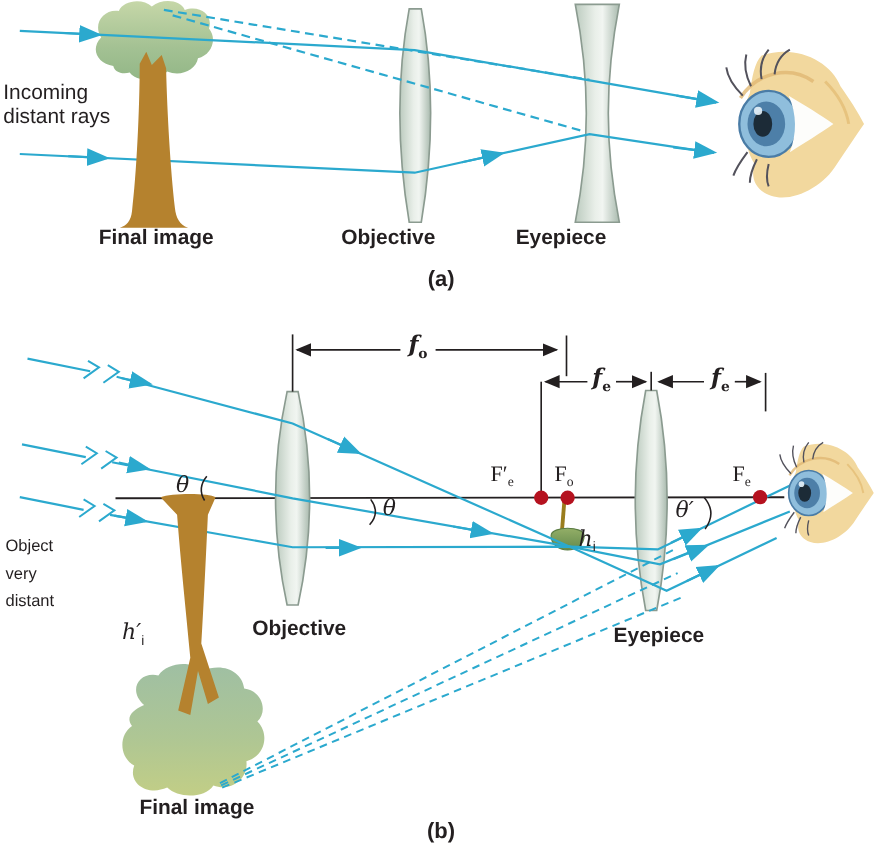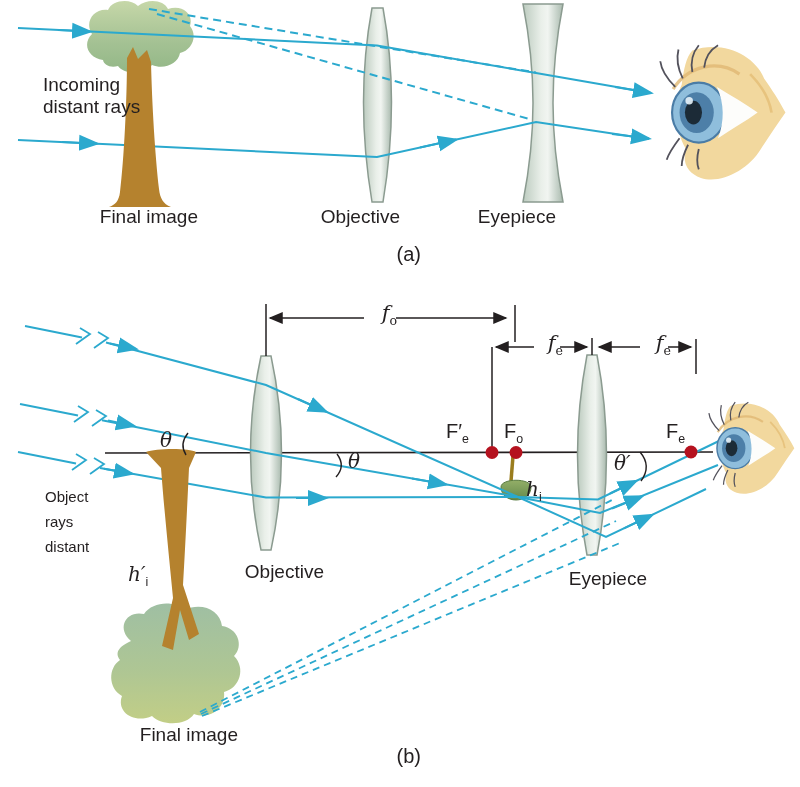--- a/index.html
+++ b/index.html
@@ -1,28 +1,28 @@
 <!DOCTYPE html>
 <html><head>
 <meta charset="utf-8">
 <style>
   html,body{margin:0;padding:0;background:#ffffff;}
   .fig{position:relative;width:800px;height:787px;background:#ffffff;overflow:hidden;
        font-family:"Liberation Sans", sans-serif;color:#231f20;}
   .fig svg{position:absolute;left:0;top:0;}
   .lbl{position:absolute;white-space:nowrap;font-size:19px;line-height:22px;color:#231f20;}
-  .lbl.ctr{text-align:right;}
+  .lbl.ctr{text-align:center;font-weight:bold;}
   .math{font-family:"DejaVu Serif","Liberation Serif",serif;font-style:italic;font-size:20px;}
   .math sub{font-style:normal;font-size:0.62em;font-family:"Liberation Sans",sans-serif;}
   .flabel{font-family:"DejaVu Serif","Liberation Serif",serif;font-style:italic;font-size:21px;}
   .flabel sub{font-style:normal;font-size:0.6em;}
-  .Flabel{font-size:20px;font-style:normal;font-family:Liberation Sans, sans-serif;}
+  .Flabel{font-size:20px;font-style:normal;font-family:Liberation Serif, serif;}
   .Flabel sub{font-size:0.62em;}
   .caption{font-size:20px;}
-  .multi div{white-space:nowrap;margin-left:40px;}
+  .multi div{white-space:nowrap;}
 </style>
 </head>
 <body>
 
 <div class="fig">
 
 <svg width="800" height="787" viewBox="0 0 800 787">
   <defs>
     <linearGradient id="gLens" x1="0" y1="0" x2="1" y2="0">
       <stop offset="0" stop-color="#BCCBBF"></stop>
@@ -182,21 +182,21 @@
   <div>Incoming</div>
   <div>distant rays</div>
 </div>
 <div class="lbl ctr" style="left:86px;top:206px;width:112px;">Final image</div>
 <div class="lbl ctr" style="left:306px;top:206px;width:94px;">Objective</div>
 <div class="lbl ctr" style="left:464px;top:206px;width:92px;">Eyepiece</div>
 <div class="lbl ctr caption" style="left:381px;top:243px;width:40px;">(a)</div>
 
 <div class="lbl multi" style="left:5px;top:484px;font-size:15px;line-height:25px;">
   <div>Object</div>
-  <div>rays</div>
+  <div>very</div>
   <div>distant</div>
 </div>
 
 <div class="lbl ctr flabel" style="left:363px;top:302px;width:34px;">
   <span>f</span><sub>o</sub>
 </div>
 <div class="lbl ctr flabel" style="left:531px;top:332px;width:32px;">
   <span>f</span><sub>e</sub>
 </div>
 <div class="lbl ctr flabel" style="left:639px;top:332px;width:32px;">
@@ -209,21 +209,21 @@
 <div class="lbl Flabel" style="left:504px;top:420px;">
   <span>F</span><sub>o</sub>
 </div>
 <div class="lbl Flabel" style="left:666px;top:420px;">
   <span>F</span><sub>e</sub>
 </div>
 
 <div class="lbl math" style="left:526px;top:478px;">
   <span>h</span><sub>i</sub>
 </div>
-<div class="lbl math" style="left:128px;top:563px;">
+<div class="lbl math" style="left:111px;top:563px;">
   <span>h′</span><sub>i</sub>
 </div>
 
 <div class="lbl math" style="left:160px;top:429px;">θ</div>
 <div class="lbl math" style="left:348px;top:450px;">θ</div>
 <div class="lbl math" style="left:614px;top:452px;">θ′</div>
 
 <div class="lbl ctr" style="left:220px;top:561px;width:104px;">Objective</div>
 <div class="lbl ctr" style="left:551px;top:568px;width:96px;">Eyepiece</div>
 <div class="lbl ctr" style="left:120px;top:724px;width:118px;">Final image</div>

